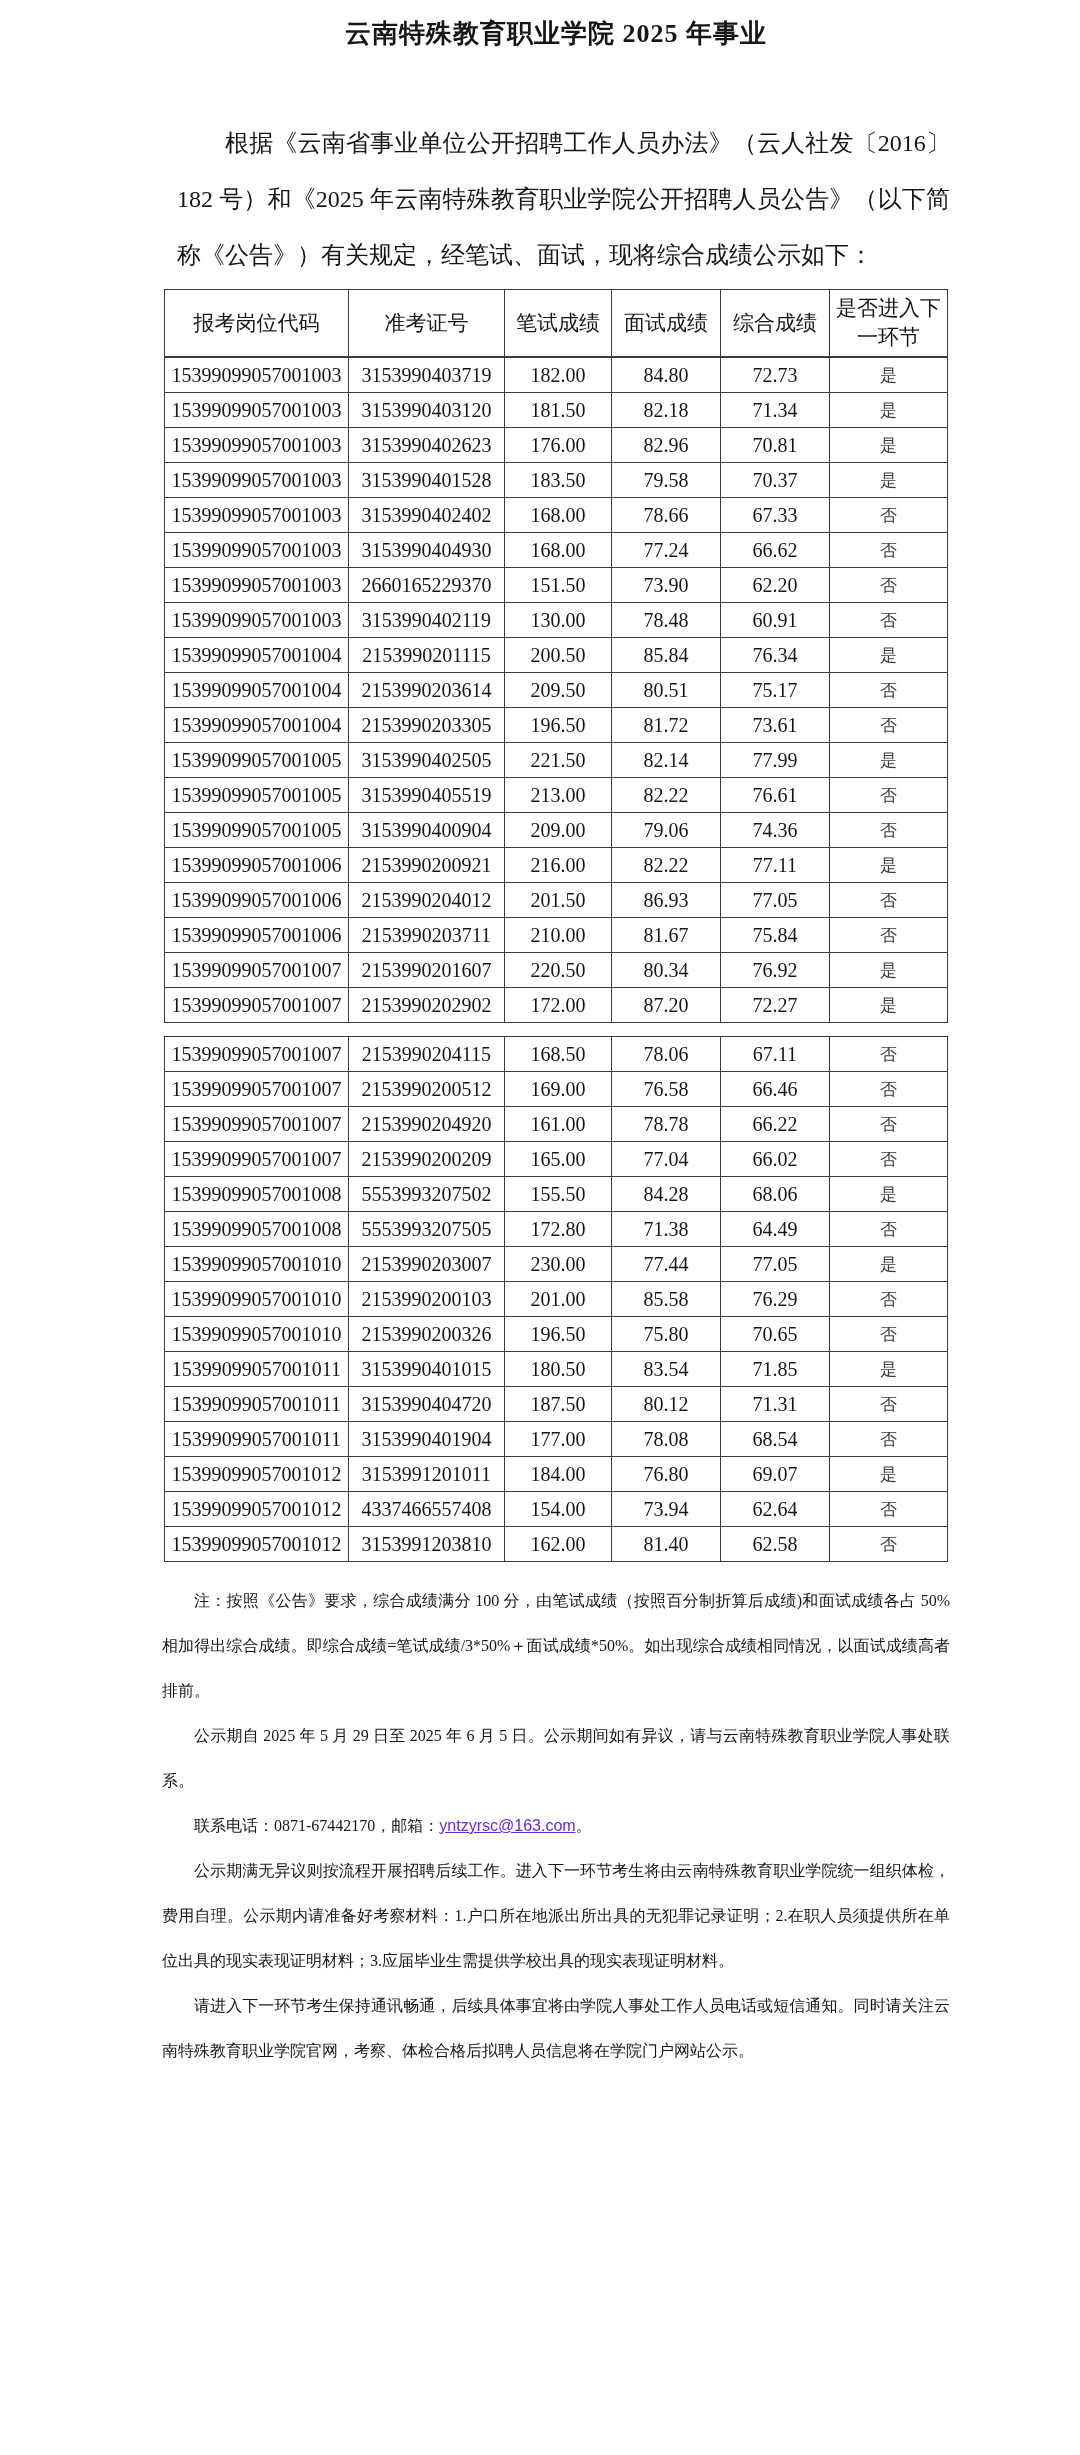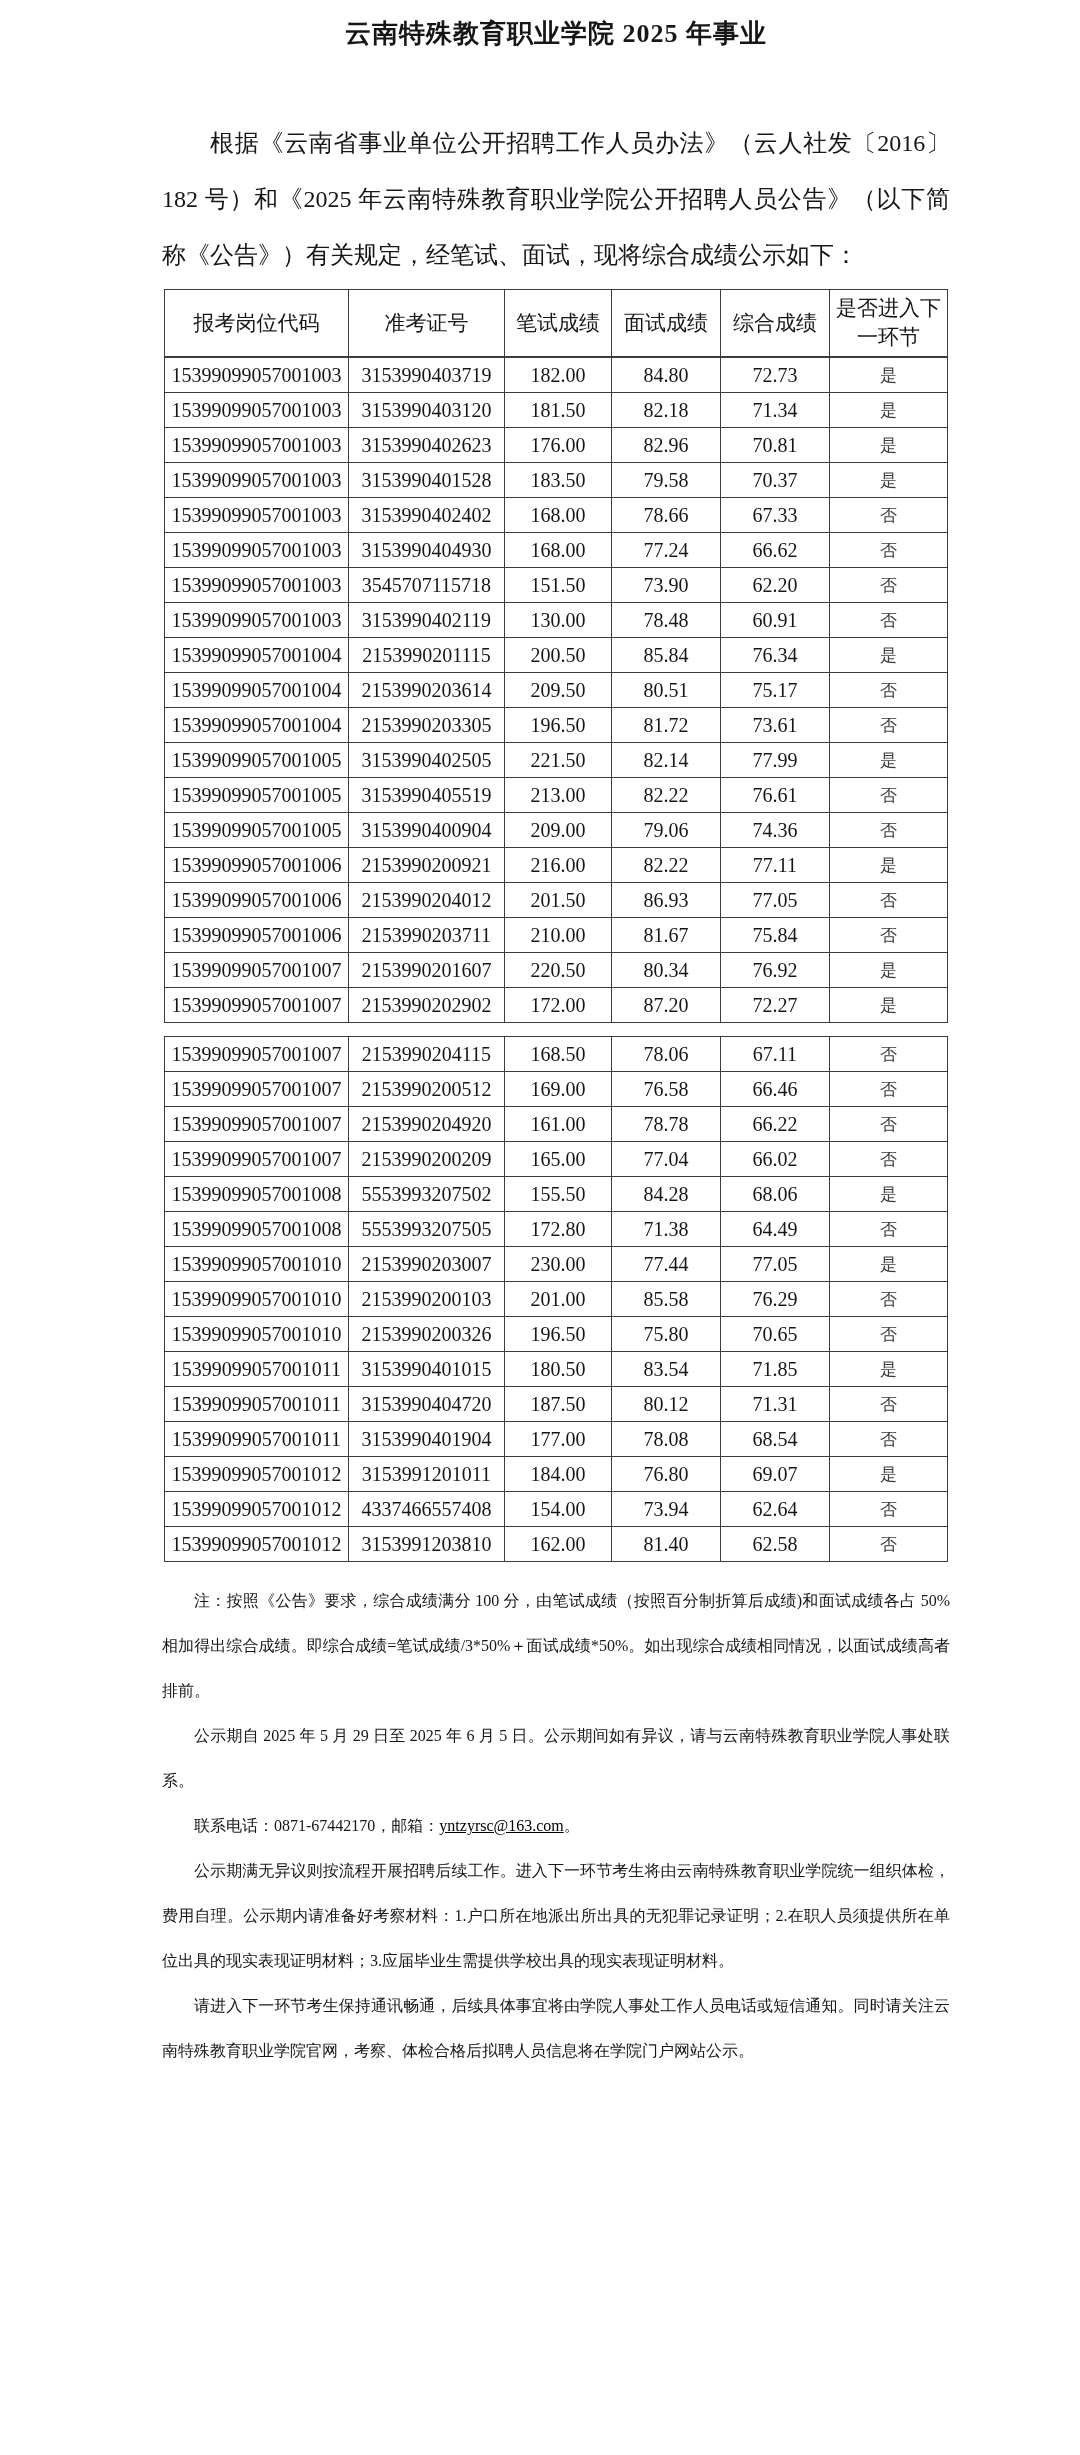--- a/index.html
+++ b/index.html
@@ -18,21 +18,21 @@
   }
   .doc-title {
     margin: 0 0 0 0;
     text-align: center;
     font-size: 26px;
     line-height: 51px;
     font-weight: 700;
     letter-spacing: 1px;
   }
   .intro {
-    margin: 56px 0 6px 0;
+    margin: 56px 0 6px 15px;
     font-size: 24px;
     line-height: 56px;
     text-align: justify;
     text-indent: 2em;
   }
   table.score-table {
     border-collapse: collapse;
     table-layout: fixed;
     width: 783px;
     margin-left: 2px;
@@ -78,23 +78,23 @@
     margin-top: 16px;
   }
   .notes p {
     margin: 0;
     font-size: 16px;
     line-height: 45px;
     text-align: justify;
     text-indent: 2em;
   }
   a.email-link {
-    color: #000000;
+    color: #6d28d9;
     text-decoration: underline;
-    font-family: Liberation Serif, serif;
+    font-family: Liberation Sans, sans-serif;
   }
 </style>
 </head>
 <body>
 
 <div class="page">
 
   <h1 class="doc-title"><span>云南特殊教育职业学院 2025 年事业</span><br></h1>
 
   <p class="intro">根据《云南省事业单位公开招聘工作人员办法》（云人社发〔2016〕182 号）和《2025 年云南特殊教育职业学院公开招聘人员公告》（以下简称《公告》）有关规定，经笔试、面试，现将综合成绩公示如下：</p>
@@ -162,21 +162,21 @@
         <tr>
           <td class="col-code">15399099057001003</td>
           <td class="col-ticket">3153990404930</td>
           <td class="col-written">168.00</td>
           <td class="col-interview">77.24</td>
           <td class="col-composite">66.62</td>
           <td class="col-next">否</td>
         </tr>
         <tr>
           <td class="col-code">15399099057001003</td>
-          <td class="col-ticket">3545707115718</td>
+          <td class="col-ticket">2660165229370</td>
           <td class="col-written">151.50</td>
           <td class="col-interview">73.90</td>
           <td class="col-composite">62.20</td>
           <td class="col-next">否</td>
         </tr>
         <tr>
           <td class="col-code">15399099057001003</td>
           <td class="col-ticket">3153990402119</td>
           <td class="col-written">130.00</td>
           <td class="col-interview">78.48</td>

